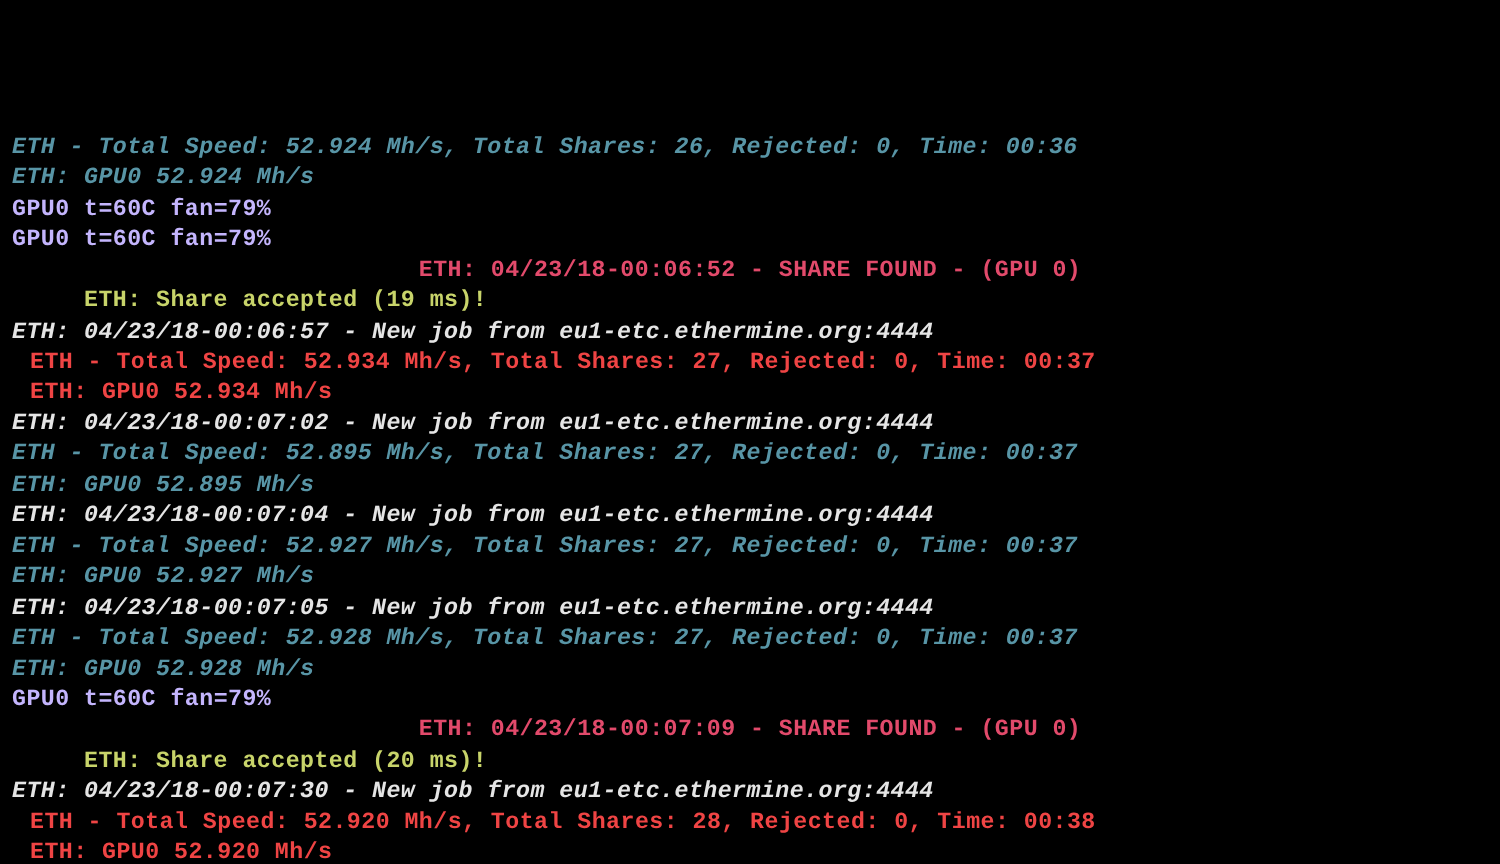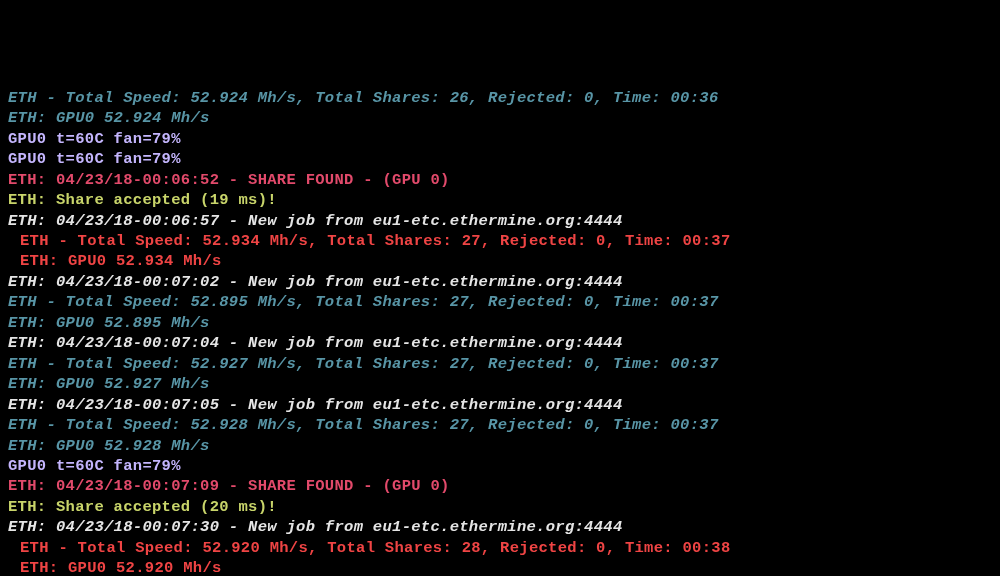--- a/index.html
+++ b/index.html
@@ -13,22 +13,22 @@
       white-space: pre;
       width: 1000px;
       height: 576px;
       overflow: hidden;
       letter-spacing: 0.3px;
     }
     #terminal { display: block; }
     .c-white   { color: #e5e5e5; font-style: italic; }
     .c-blue    { color: #5895a6; font-style: italic; }
     .c-cyan    { color: #c4b5fd; }
-    .c-red     { color: #e24a6b; }
-    .c-green   { color: #c8d46a; }
+    .c-red     { color: #e24a6b; text-align: center; }
+    .c-green   { color: #c8d46a; margin-left: 48px; }
     .c-lime    { color: #ef4444; margin-left: 12px; }
     .line { display: block; }
   </style>
 </head>
 <body>
 
 
 
 <div id="terminal"><span class="line c-blue">ETH - Total Speed: 52.924 Mh/s, Total Shares: 26, Rejected: 0, Time: 00:36</span><span class="line c-blue">ETH: GPU0 52.924 Mh/s</span><span class="line c-cyan">GPU0 t=60C fan=79%</span><span class="line c-cyan">GPU0 t=60C fan=79%</span><span class="line c-red">ETH: 04/23/18-00:06:52 - SHARE FOUND - (GPU 0)</span><span class="line c-green">ETH: Share accepted (19 ms)!</span><span class="line c-white">ETH: 04/23/18-00:06:57 - New job from eu1-etc.ethermine.org:4444</span><span class="line c-lime">ETH - Total Speed: 52.934 Mh/s, Total Shares: 27, Rejected: 0, Time: 00:37</span><span class="line c-lime">ETH: GPU0 52.934 Mh/s</span><span class="line c-white">ETH: 04/23/18-00:07:02 - New job from eu1-etc.ethermine.org:4444</span><span class="line c-blue">ETH - Total Speed: 52.895 Mh/s, Total Shares: 27, Rejected: 0, Time: 00:37</span><span class="line c-blue">ETH: GPU0 52.895 Mh/s</span><span class="line c-white">ETH: 04/23/18-00:07:04 - New job from eu1-etc.ethermine.org:4444</span><span class="line c-blue">ETH - Total Speed: 52.927 Mh/s, Total Shares: 27, Rejected: 0, Time: 00:37</span><span class="line c-blue">ETH: GPU0 52.927 Mh/s</span><span class="line c-white">ETH: 04/23/18-00:07:05 - New job from eu1-etc.ethermine.org:4444</span><span class="line c-blue">ETH - Total Speed: 52.928 Mh/s, Total Shares: 27, Rejected: 0, Time: 00:37</span><span class="line c-blue">ETH: GPU0 52.928 Mh/s</span><span class="line c-cyan">GPU0 t=60C fan=79%</span><span class="line c-red">ETH: 04/23/18-00:07:09 - SHARE FOUND - (GPU 0)</span><span class="line c-green">ETH: Share accepted (20 ms)!</span><span class="line c-white">ETH: 04/23/18-00:07:30 - New job from eu1-etc.ethermine.org:4444</span><span class="line c-lime">ETH - Total Speed: 52.920 Mh/s, Total Shares: 28, Rejected: 0, Time: 00:38</span><span class="line c-lime">ETH: GPU0 52.920 Mh/s</span></div>
 

